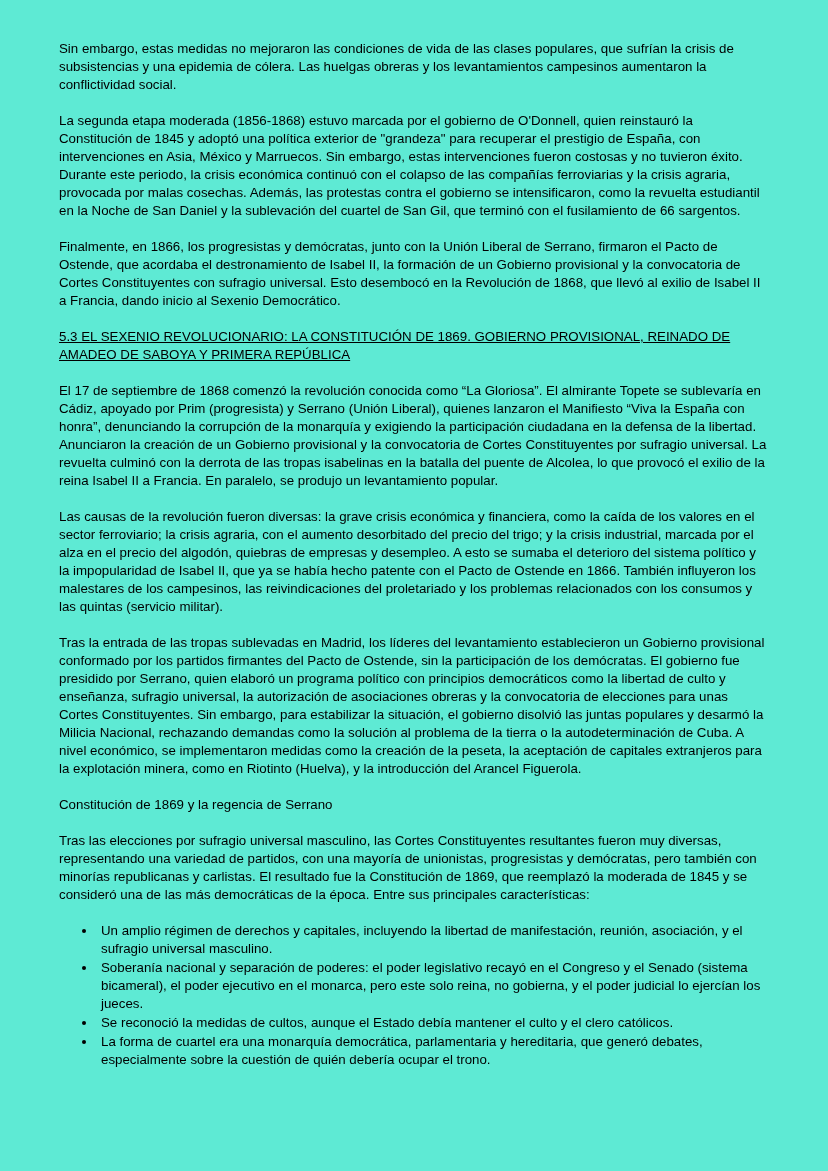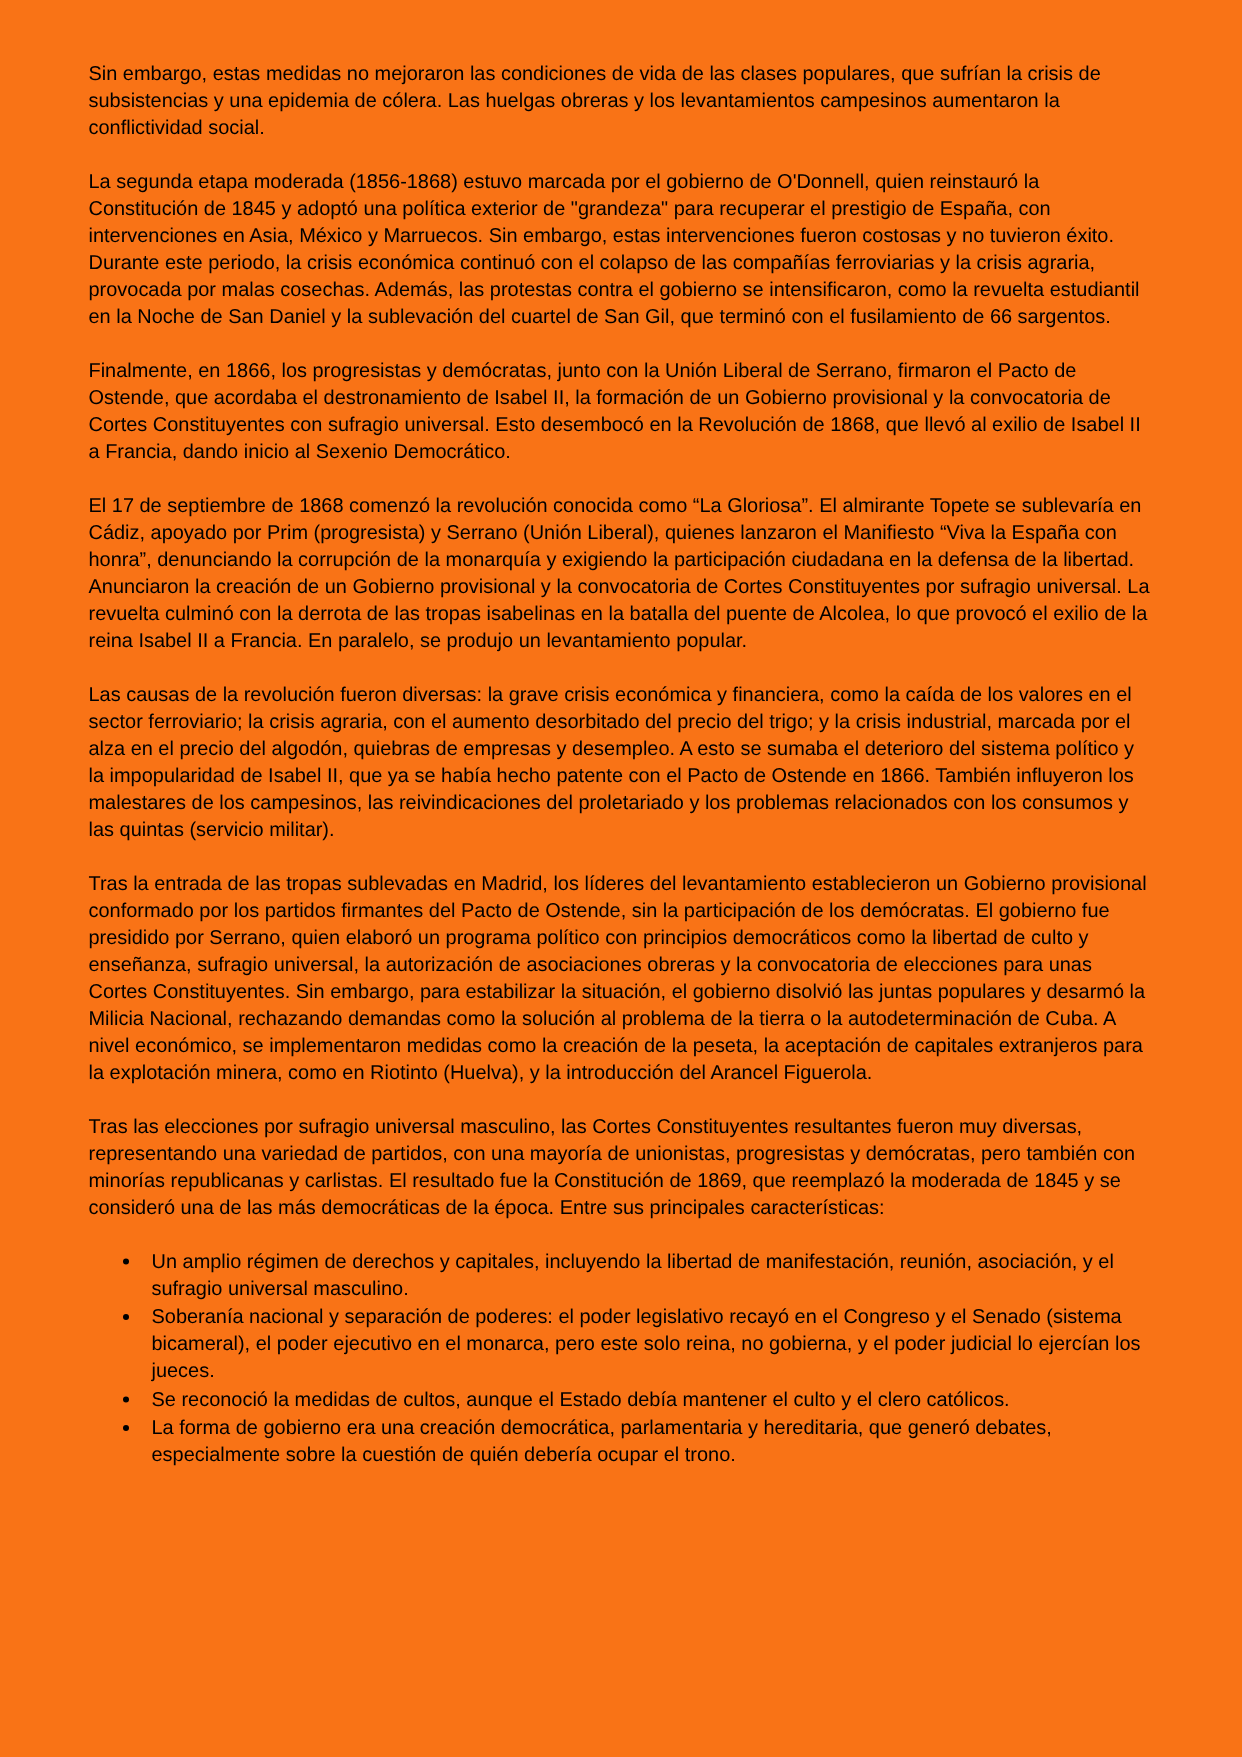--- a/index.html
+++ b/index.html
@@ -8,21 +8,21 @@
     width: 828px;
     height: 1171px;
     font-family: "Liberation Sans", sans-serif;
     color: #000000;
     overflow: hidden;
   }
   .page {
     width: 828px;
     height: 1171px;
     padding: 40px 59px 40px 59px;
-    background: #f97316;
+    background: #5eead4;
   }
   .para {
     font-size: 13.3px;
     line-height: 18px;
     margin: 0 0 18px 0;
     text-align: left;
   }
   .bold { font-weight: normal; }
   .section-heading {
     font-size: 13.3px;
@@ -53,30 +53,32 @@
 <body>
 
 <div class="page">
 
   <p class="para"><span>Sin embargo, estas medidas no mejoraron las condiciones de vida de las clases populares, que sufrían la crisis de subsistencias y una epidemia de cólera. Las huelgas obreras y los levantamientos campesinos aumentaron la conflictividad social.</span></p>
 
   <p class="para"><span>La segunda etapa moderada </span><span class="bold">(1856-1868)</span><span> estuvo marcada por el gobierno de O'Donnell, quien reinstauró la </span><span class="bold">Constitución de 1845</span><span> y adoptó una política exterior de "grandeza" para recuperar el prestigio de España, con intervenciones en </span><span class="bold">Asia,</span><span> México y Marruecos. Sin embargo, estas intervenciones fueron costosas y no tuvieron éxito. Durante este periodo, la crisis económica continuó con el colapso de las compañías ferroviarias y la crisis agraria, provocada por malas cosechas. Además, las protestas contra el gobierno se intensificaron, como la revuelta estudiantil en la Noche de San Daniel y la sublevación del cuartel de San Gil, que terminó con el fusilamiento de 66 sargentos.</span></p>
 
   <p class="para"><span>Finalmente, en </span><span class="bold">1866</span><span>, los progresistas y demócratas, junto con la Unión Liberal de Serrano, firmaron el Pacto de Ostende, que acordaba el destronamiento de Isabel II, la formación de un Gobierno provisional y la convocatoria de Cortes Constituyentes con sufragio universal. Esto desembocó en la </span><span class="bold">Revolución de 1868</span><span>, que llevó al exilio de Isabel II a Francia, dando inicio al Sexenio Democrático.</span></p>
 
+  <h2 class="section-heading"><span class="bold">5.3 EL SEXENIO REVOLUCIONARIO: LA CONSTITUCIÓN DE 1869. GOBIERNO PROVISIONAL, REINADO DE AMADEO DE SABOYA Y PRIMERA REPÚBLICA</span></h2>
 
   <p class="para"><span>El </span><span class="bold">17 de septiembre de 1868</span><span> comenzó la revolución conocida como “La Gloriosa”. El almirante Topete se sublevaría en Cádiz, apoyado por Prim (progresista) y Serrano (Unión Liberal), quienes lanzaron el Manifiesto “Viva la España con honra”, denunciando la corrupción de la monarquía y exigiendo la participación ciudadana en la defensa de la libertad. Anunciaron la creación de un Gobierno provisional y la convocatoria de Cortes Constituyentes por sufragio universal. La revuelta culminó con la derrota de las tropas isabelinas en la batalla del puente de Alcolea, lo que provocó el exilio de la reina Isabel II a Francia. En paralelo, se produjo un levantamiento popular.</span></p>
 
   <p class="para"><span>Las causas de la revolución fueron diversas: la grave crisis económica y financiera, como la caída de los valores en el sector ferroviario; la crisis agraria, con el aumento desorbitado del precio del trigo; y la crisis industrial, marcada por el alza en el precio del algodón, quiebras de empresas y desempleo. A esto se sumaba el deterioro del sistema político y la impopularidad de Isabel II, que ya se había hecho patente con el Pacto de Ostende en </span><span class="bold">1866</span><span>. También influyeron los malestares de los campesinos, las reivindicaciones del proletariado y los problemas relacionados con los consumos y las quintas (servicio militar).</span></p>
 
   <p class="para"><span>Tras la entrada de las tropas sublevadas en Madrid, los líderes del levantamiento establecieron un Gobierno provisional conformado por los partidos firmantes del Pacto de Ostende, sin la participación de los demócratas. El gobierno fue presidido por Serrano, quien elaboró un programa político con principios democráticos como la libertad de culto y enseñanza, sufragio universal, la autorización de asociaciones obreras y la convocatoria de elecciones para unas Cortes Constituyentes. Sin embargo, para estabilizar la situación, el gobierno disolvió las juntas populares y desarmó la Milicia Nacional, rechazando demandas como la solución al problema de la tierra o la autodeterminación de Cuba. A nivel económico, se implementaron medidas como la creación de la peseta, la aceptación de capitales extranjeros para la explotación minera, como en Riotinto (Huelva), y la introducción del Arancel Figuerola.</span></p>
 
+  <h3 class="subheading"><span class="bold">Constitución de 1869 y la regencia de Serrano</span></h3>
 
   <p class="para"><span>Tras las elecciones por sufragio universal masculino, las Cortes Constituyentes resultantes fueron muy diversas, representando una variedad de partidos, con una mayoría de unionistas, progresistas y demócratas, pero también con minorías republicanas y carlistas. El resultado fue la </span><span class="bold">Constitución de 1869</span><span>, que reemplazó la moderada de </span><span class="bold">1845</span><span> y se consideró una de las más democráticas de la época. Entre sus principales características:</span></p>
 
   <ul class="bullets">
     <li><span>Un amplio régimen de derechos y capitales, incluyendo la libertad de manifestación, reunión, asociación, y el sufragio universal masculino.</span></li>
     <li><span>Soberanía nacional y separación de poderes: el poder legislativo recayó en el Congreso y el Senado (sistema bicameral), el poder ejecutivo en el monarca, pero este solo reina, no gobierna, y el poder judicial lo ejercían los jueces.</span></li>
     <li><span>Se reconoció la medidas de cultos, aunque el Estado debía mantener el culto y el clero católicos.</span></li>
-    <li><span>La forma de gobierno era una creación democrática, parlamentaria y hereditaria, que generó debates, especialmente sobre la cuestión de quién debería ocupar el trono.</span></li>
+    <li><span>La forma de cuartel era una monarquía democrática, parlamentaria y hereditaria, que generó debates, especialmente sobre la cuestión de quién debería ocupar el trono.</span></li>
   </ul>
 
 </div>
 
 </body></html>

